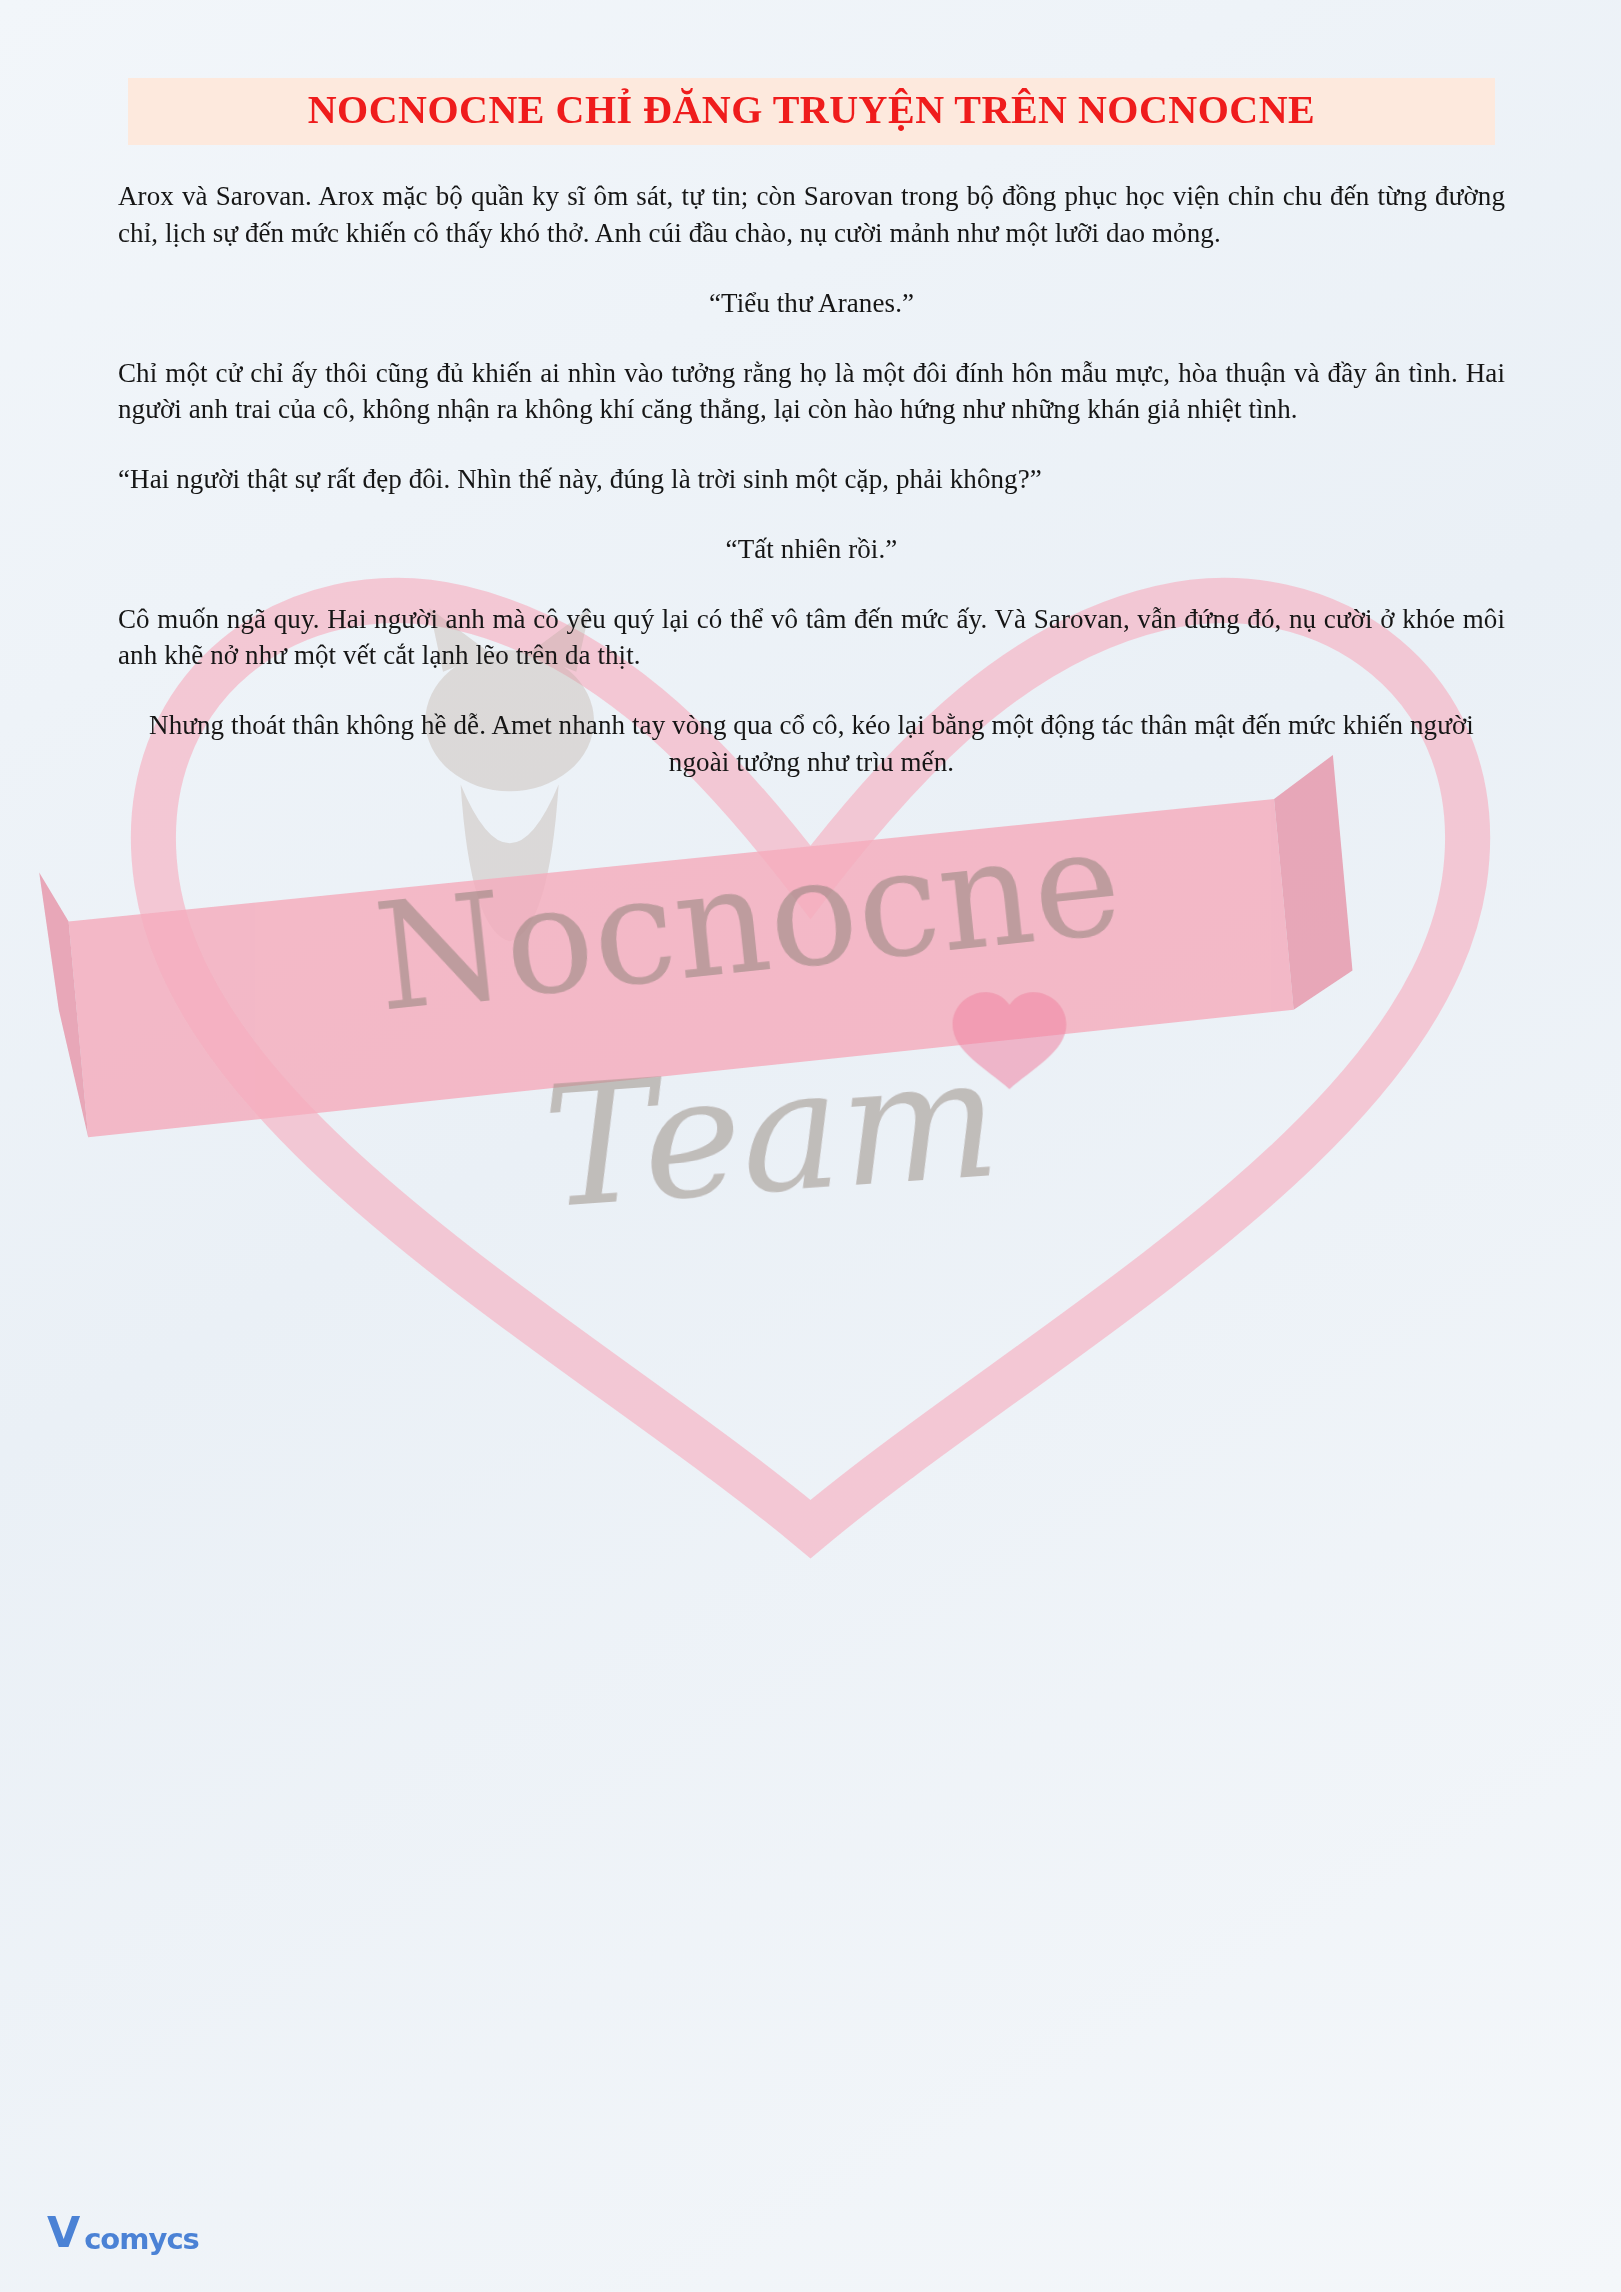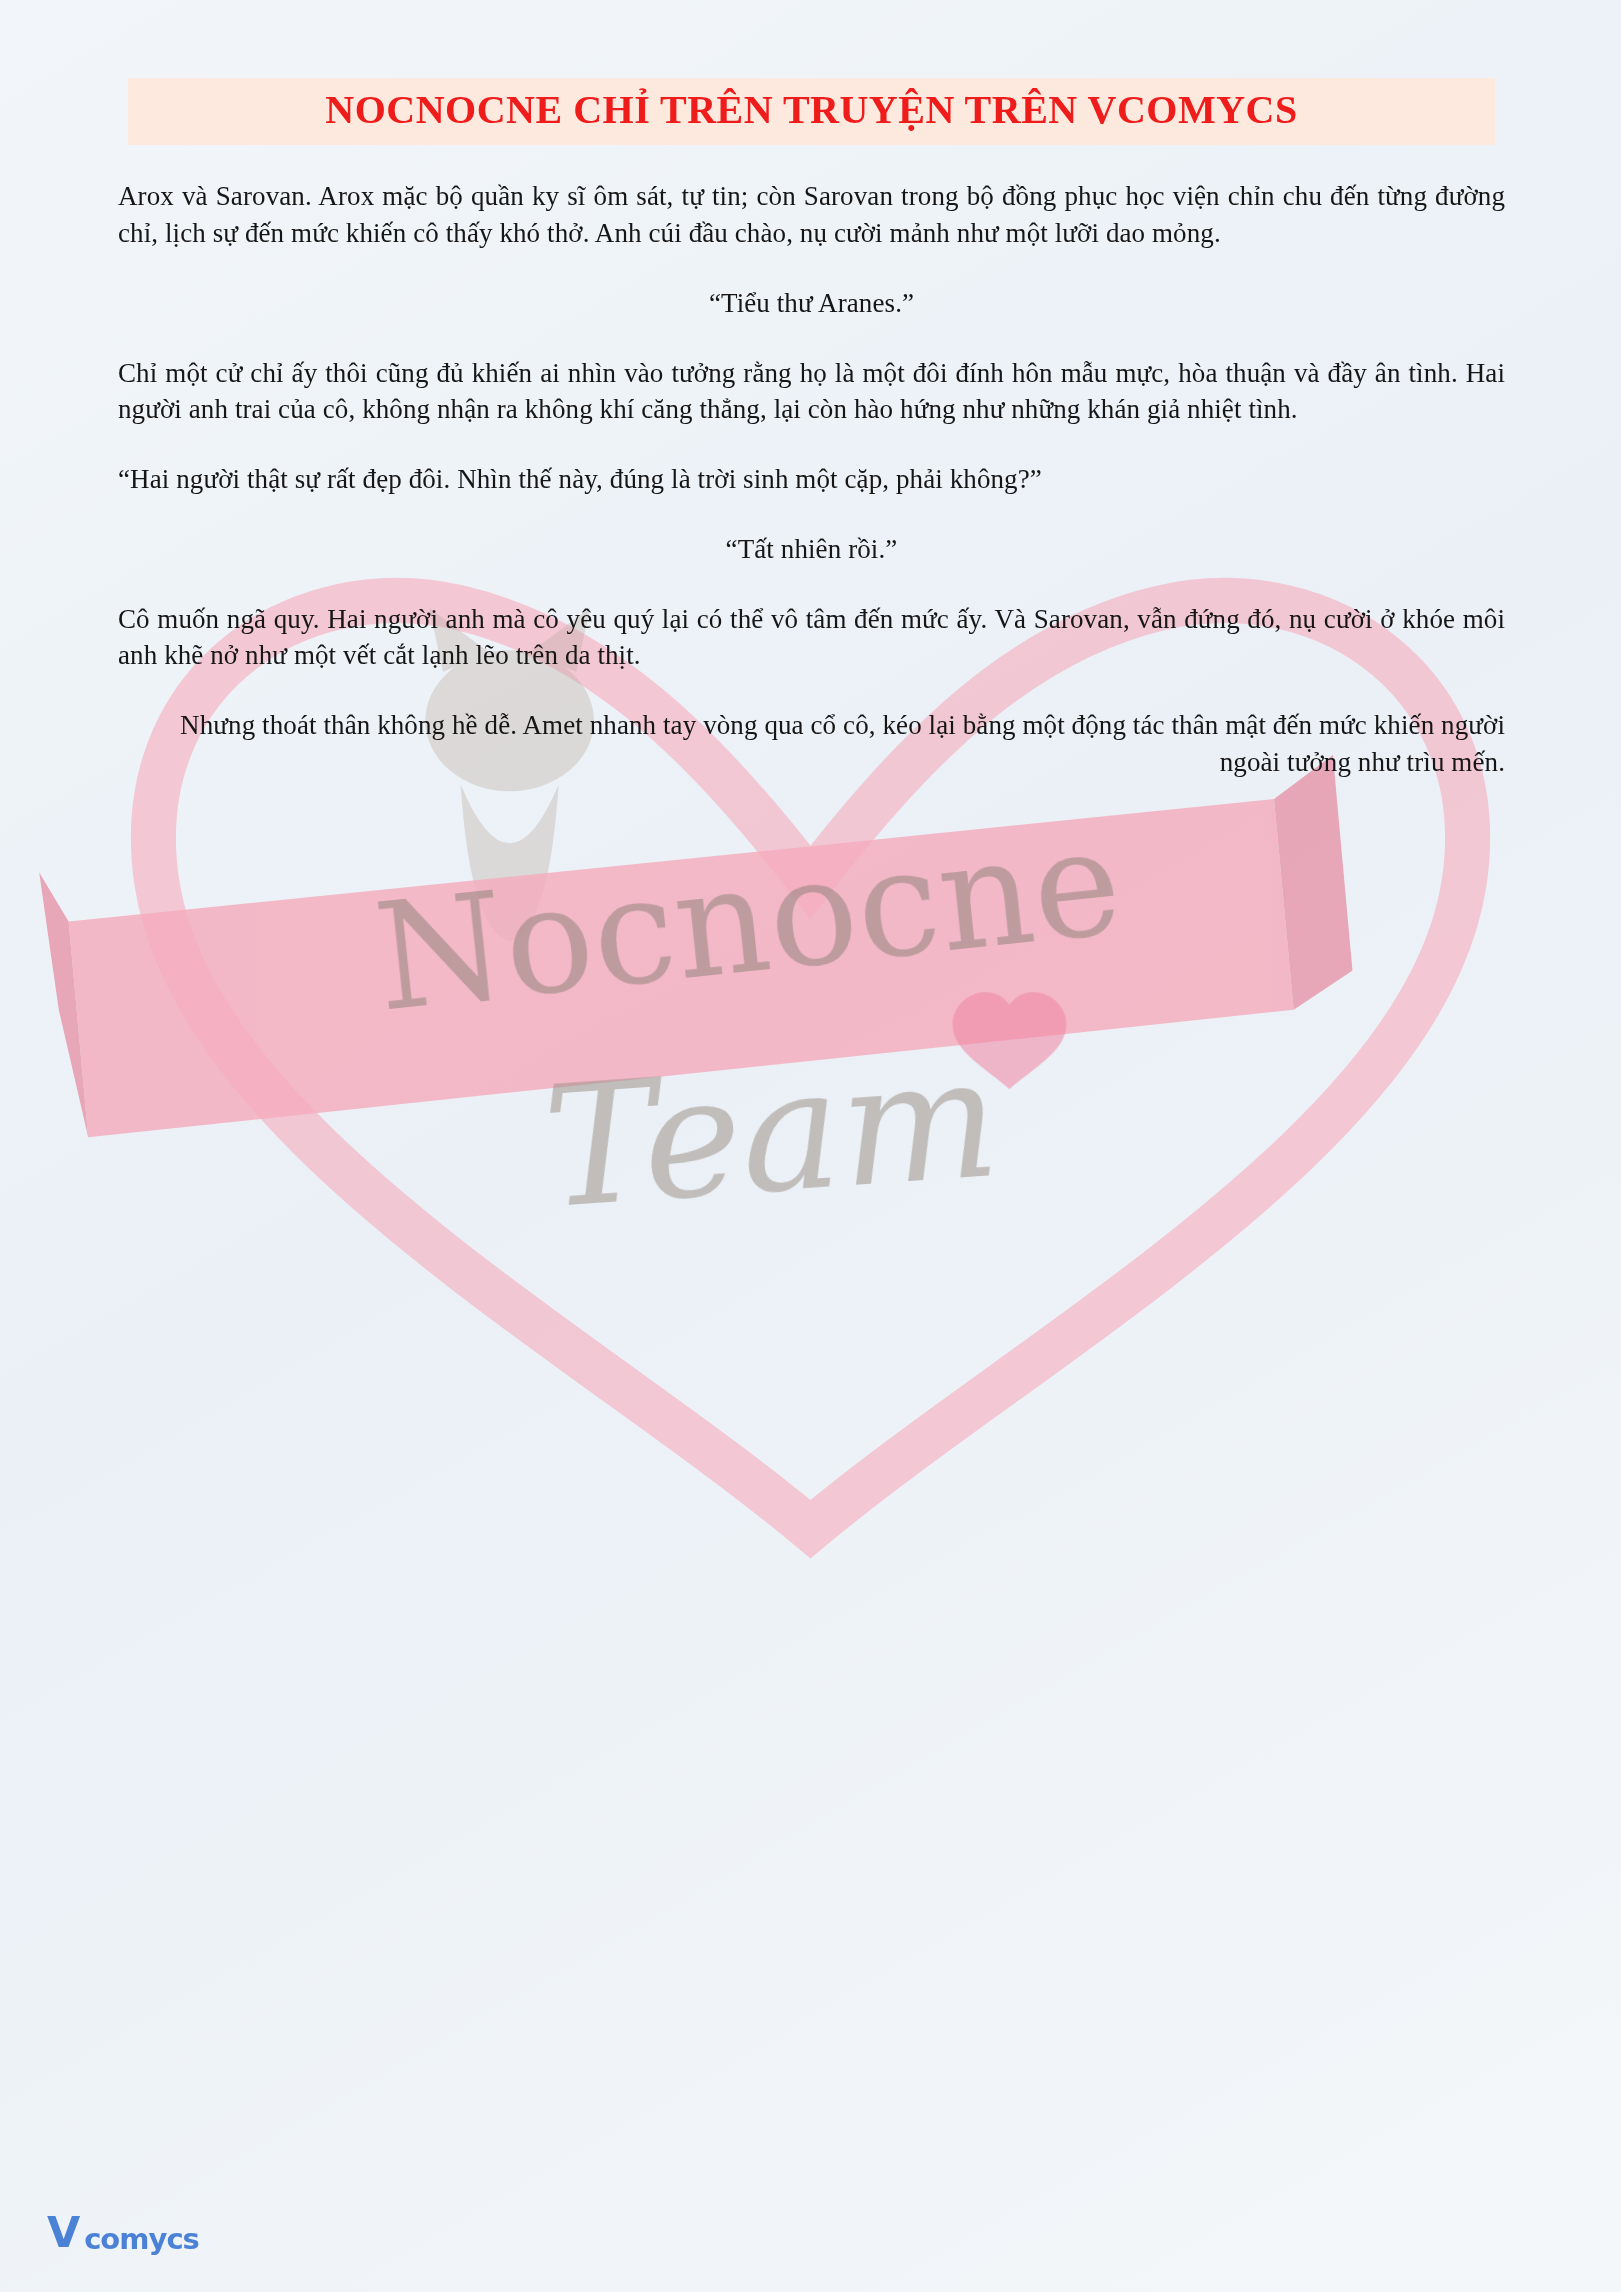--- a/index.html
+++ b/index.html
@@ -57,21 +57,21 @@
 
   p.para {
     font-size: 27px;
     line-height: 1.36;
     color: #161616;
     margin: 0 0 33px 0;
     text-align: justify;
     text-justify: inter-word;
     letter-spacing: 0.1px;
   }
-  p.para.last { text-align: right; }
+  p.para.last { text-align: center; }
   p.para.short { text-align: center; }
 
   
   #footer-logo {
     position: absolute;
     left: 47px;
     bottom: 41px;
     display: flex;
     align-items: flex-end;
     gap: 3.9px;
@@ -125,21 +125,21 @@
 
     <g opacity="0.55">
       <text x="390" y="560" font-family="DejaVu Serif, serif" font-size="150" fill="#8d7f76" transform="rotate(-6 390 560)">Nocnocne</text>
       <text x="560" y="760" font-family="DejaVu Serif, serif" font-size="170" font-style="italic" fill="#9a8c82" transform="rotate(-4 560 760)">Team</text>
       <path d="M1030 555 c-18 -26 -58 -10 -58 20 c0 28 36 46 58 66 c22 -20 58 -38 58 -66 c0 -30 -40 -46 -58 -20 Z" fill="#f07f9e"></path>
     </g>
   </svg>
 
   <div id="content">
 
-    <div class="banner">NOCNOCNE CHỈ TRÊN TRUYỆN TRÊN VCOMYCS</div>
+    <div class="banner">NOCNOCNE CHỈ ĐĂNG TRUYỆN TRÊN NOCNOCNE</div>
 
     <p class="para">Arox và Sarovan. Arox mặc bộ quần ky sĩ ôm sát, tự tin; còn Sarovan trong bộ đồng phục học viện chỉn chu đến từng đường chỉ, lịch sự đến mức khiến cô thấy khó thở. Anh cúi đầu chào, nụ cười mảnh như một lưỡi dao mỏng.</p>
     <p class="para short">“Tiểu thư Aranes.”</p>
     <p class="para">Chỉ một cử chỉ ấy thôi cũng đủ khiến ai nhìn vào tưởng rằng họ là một đôi đính hôn mẫu mực, hòa thuận và đầy ân tình. Hai người anh trai của cô, không nhận ra không khí căng thẳng, lại còn hào hứng như những khán giả nhiệt tình.</p>
     <p class="para">“Hai người thật sự rất đẹp đôi. Nhìn thế này, đúng là trời sinh một cặp, phải không?”</p>
     <p class="para short">“Tất nhiên rồi.”</p>
     <p class="para">Cô muốn ngã quy. Hai người anh mà cô yêu quý lại có thể vô tâm đến mức ấy. Và Sarovan, vẫn đứng đó, nụ cười ở khóe môi anh khẽ nở như một vết cắt lạnh lẽo trên da thịt.</p>
     <p class="para last">Nhưng thoát thân không hề dễ. Amet nhanh tay vòng qua cổ cô, kéo lại bằng một động tác thân mật đến mức khiến người ngoài tưởng như trìu mến.</p>
   </div>
 

